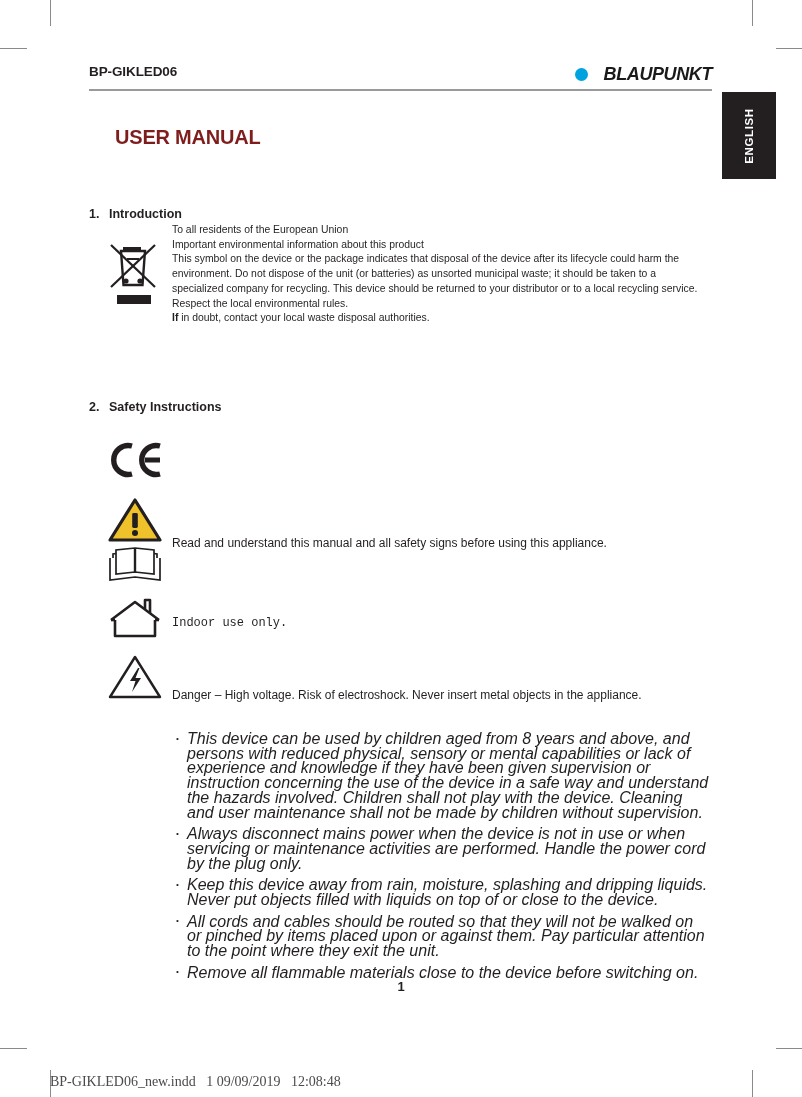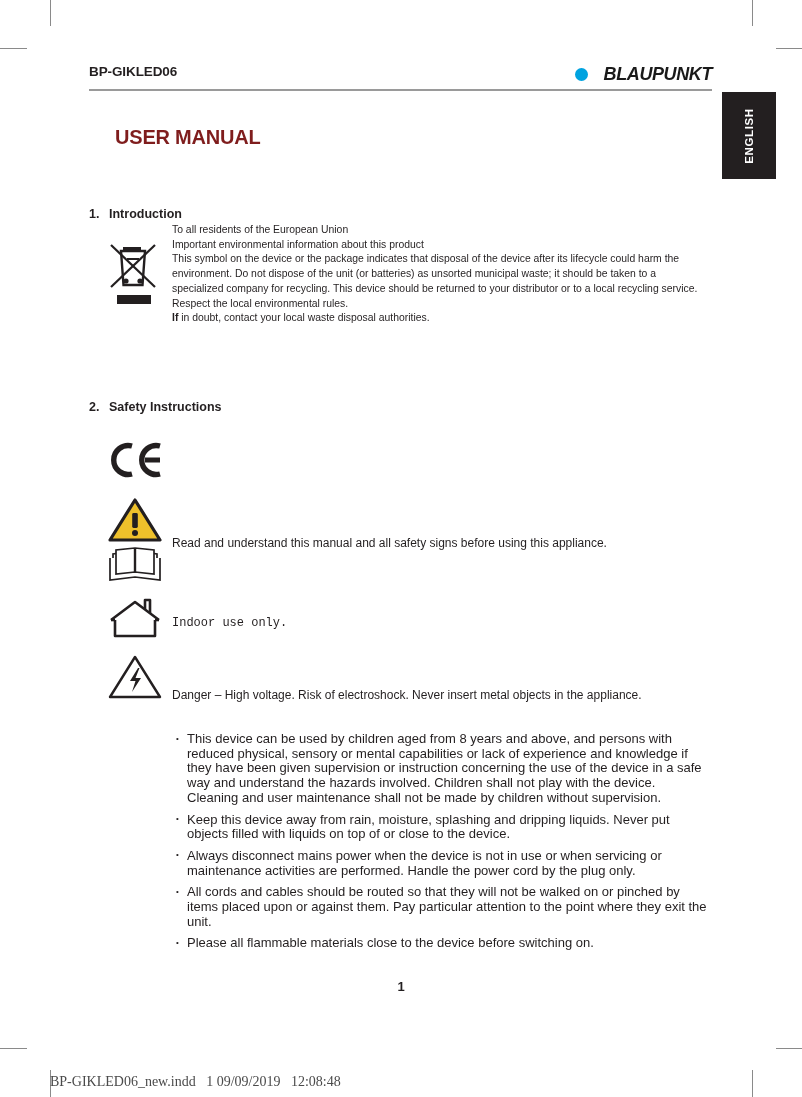--- a/index.html
+++ b/index.html
@@ -168,23 +168,24 @@
   #txt-indoor{ top: 616px; font-family: Liberation Mono, monospace; }
   #hv-tri    { left: 108px; top: 654px; width: 54px; height: 46px; }
   #txt-hv    { top: 688px; }
 
   
   .bullets {
     position: absolute;
     left: 176px;
     top: 732px;
     width: 534px;
-    font-size: 13px;
+    font-size: 16px;
     line-height: 14.7px;
     color: #231f20;
+    font-style: italic;
   }
   .bullet {
     position: relative;
     padding-left: 11px;
     margin-bottom: 7px;
   }
   .bullet:before {
     content: "\2022";
     position: absolute;
     left: 0;
@@ -316,30 +317,30 @@
     <path d="M27 3 L52 43 L2 43 Z" fill="#ffffff" stroke="#231f20" stroke-width="2.4" stroke-linejoin="round"></path>
     <path d="M30 14 L22 27 L27.5 27 L24 38 L33 24 L27.5 24 L31.5 14 Z" fill="#231f20"></path>
   </svg>
   <div class="sym-text" id="txt-hv">Danger – High voltage. Risk of electroshock. Never insert metal objects in the appliance.</div>
 
   <div class="bullets">
     <div class="bullet">
         <span>This device can be used by children aged from 8 years and above, and persons with reduced physical, sensory or mental capabilities or lack of experience and knowledge if they have been given supervision or instruction concerning the use of the device in a safe way and understand the hazards involved. Children shall not play with the device. Cleaning and user maintenance shall not be made by children without supervision.</span>
       </div>
     <div class="bullet">
+        <span>Always disconnect mains power when the device is not in use or when servicing or maintenance activities are performed. Handle the power cord by the plug only.</span>
+      </div>
+    <div class="bullet">
         <span>Keep this device away from rain, moisture, splashing and dripping liquids. Never put objects filled with liquids on top of or close to the device.</span>
       </div>
     <div class="bullet">
-        <span>Always disconnect mains power when the device is not in use or when servicing or maintenance activities are performed. Handle the power cord by the plug only.</span>
-      </div>
-    <div class="bullet">
         <span>All cords and cables should be routed so that they will not be walked on or pinched by items placed upon or against them. Pay particular attention to the point where they exit the unit.</span>
       </div>
     <div class="bullet">
-        <span>Please all flammable materials close to the device before switching on.</span>
+        <span>Remove all flammable materials close to the device before switching on.</span>
       </div>
   </div>
 
   <div class="page-number">1</div>
 
   <div class="footer-bar">BP-GIKLED06_new.indd   1 09/09/2019   12:08:48</div>
 
 </div>
 
 </body></html>

